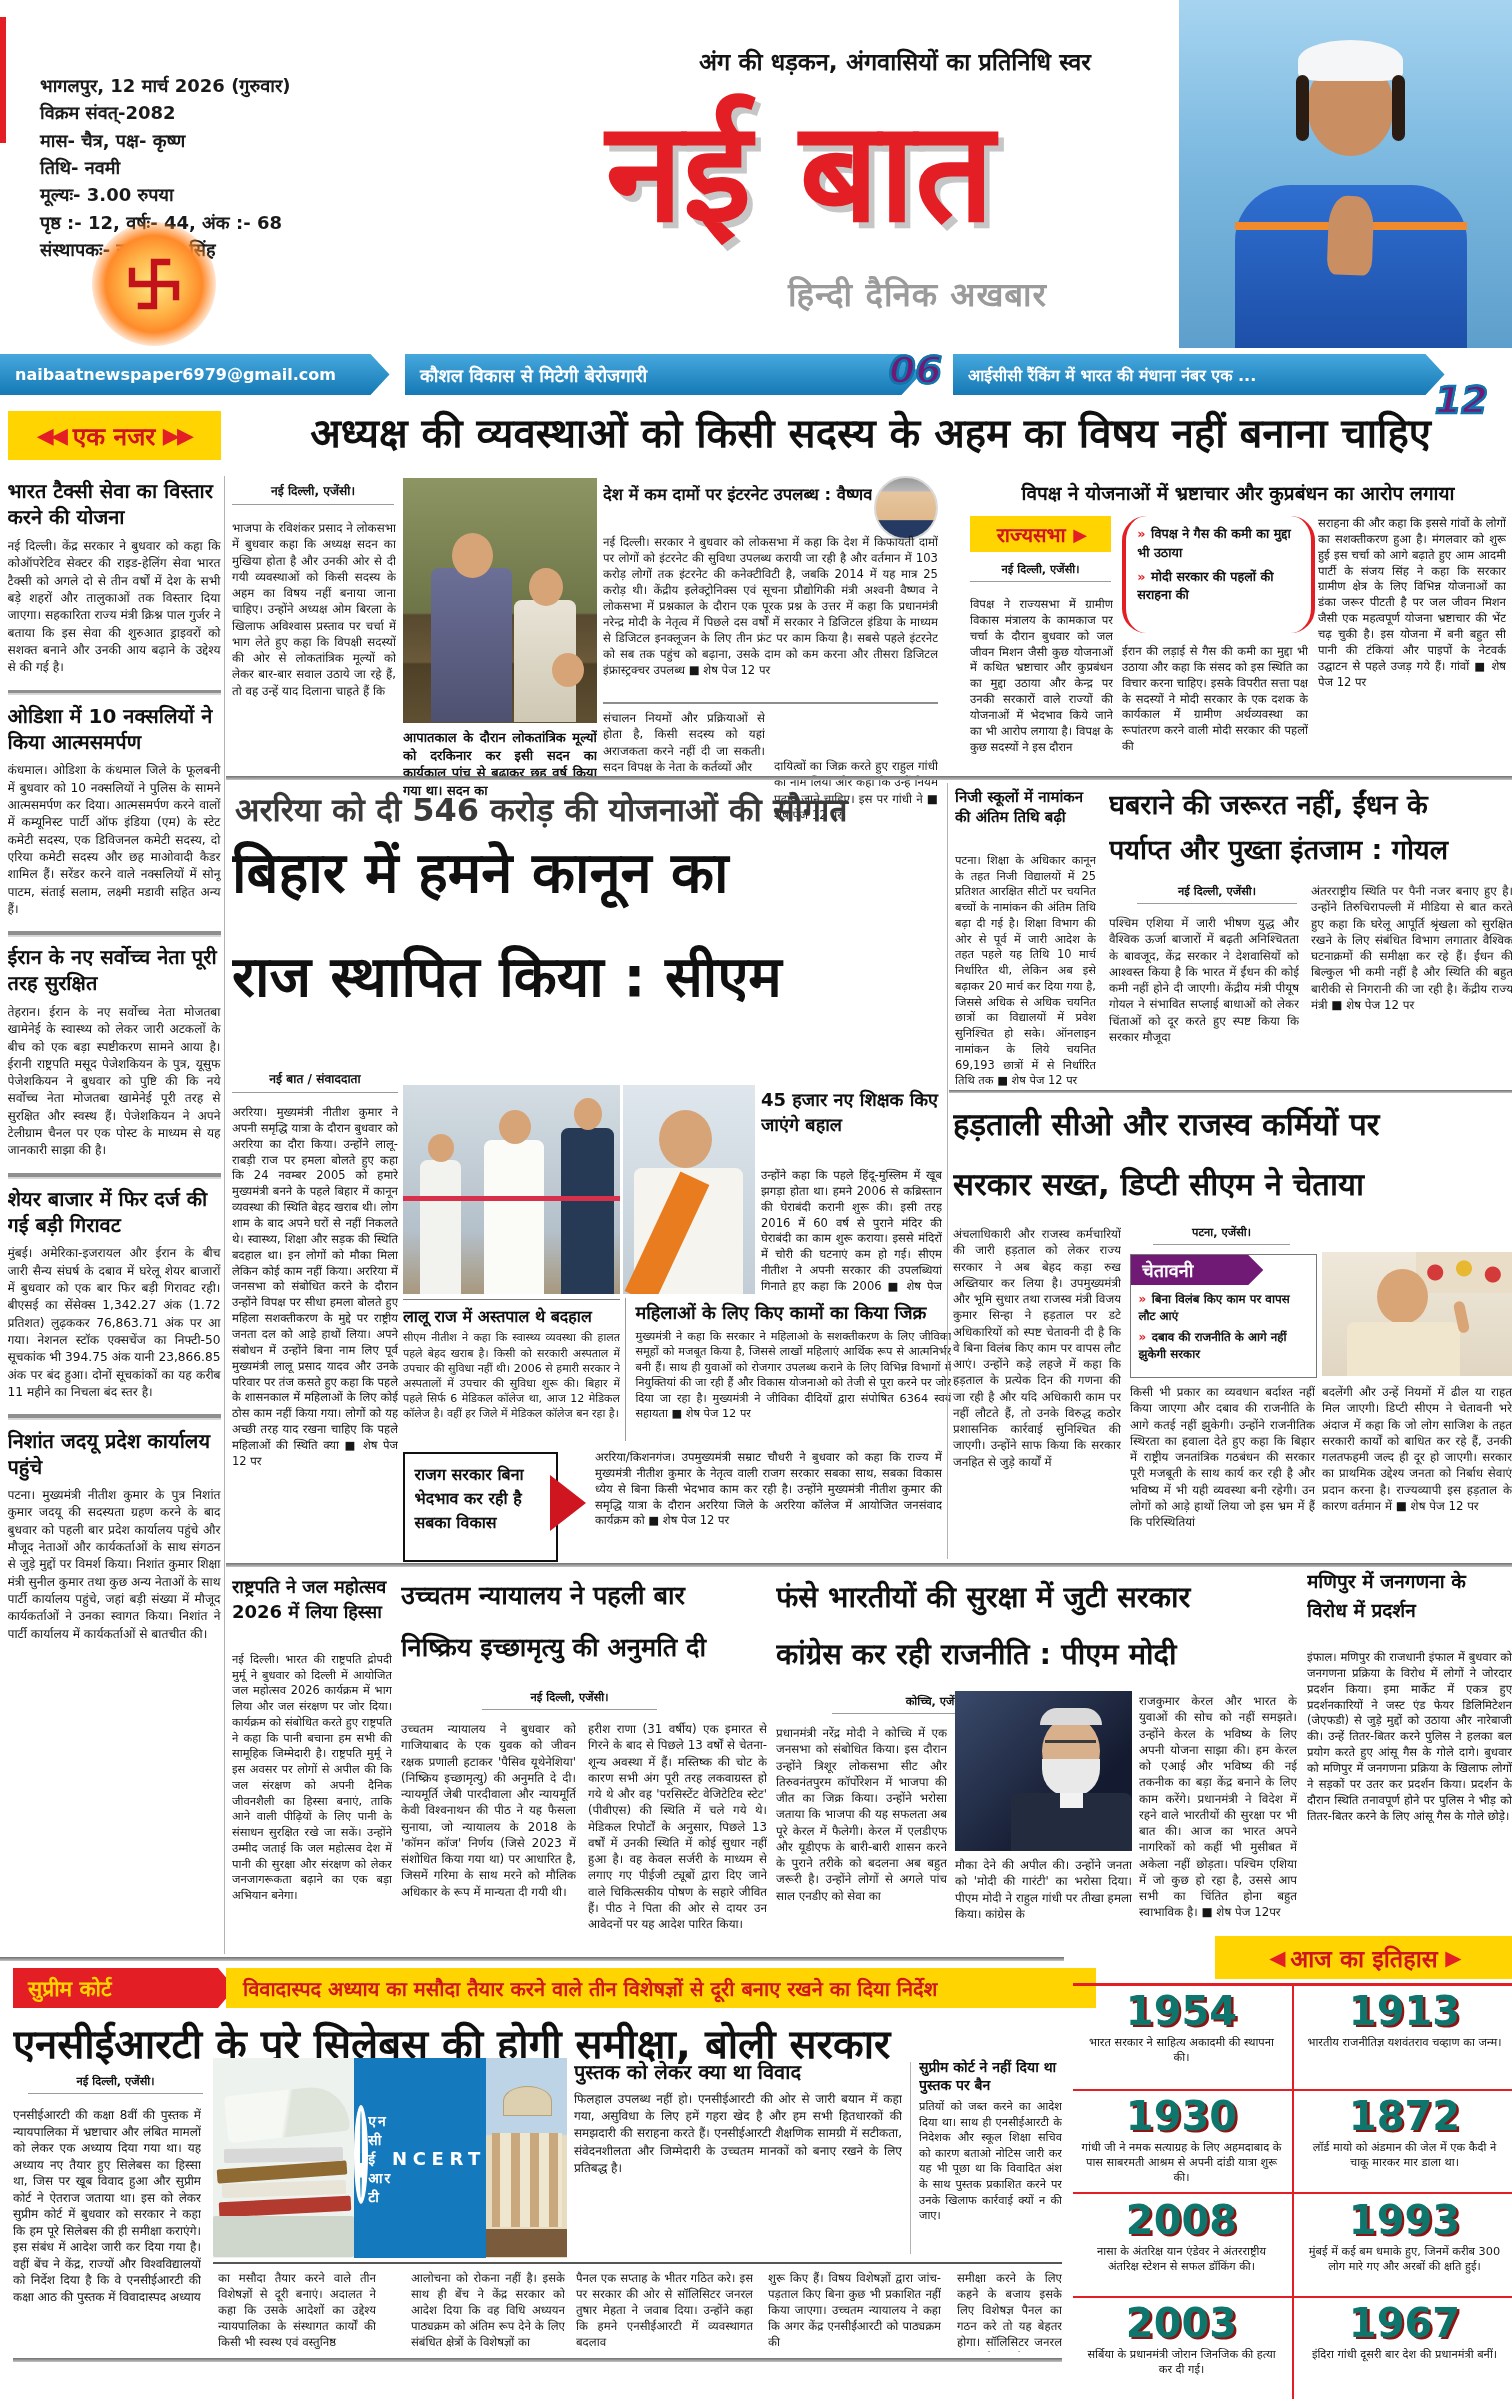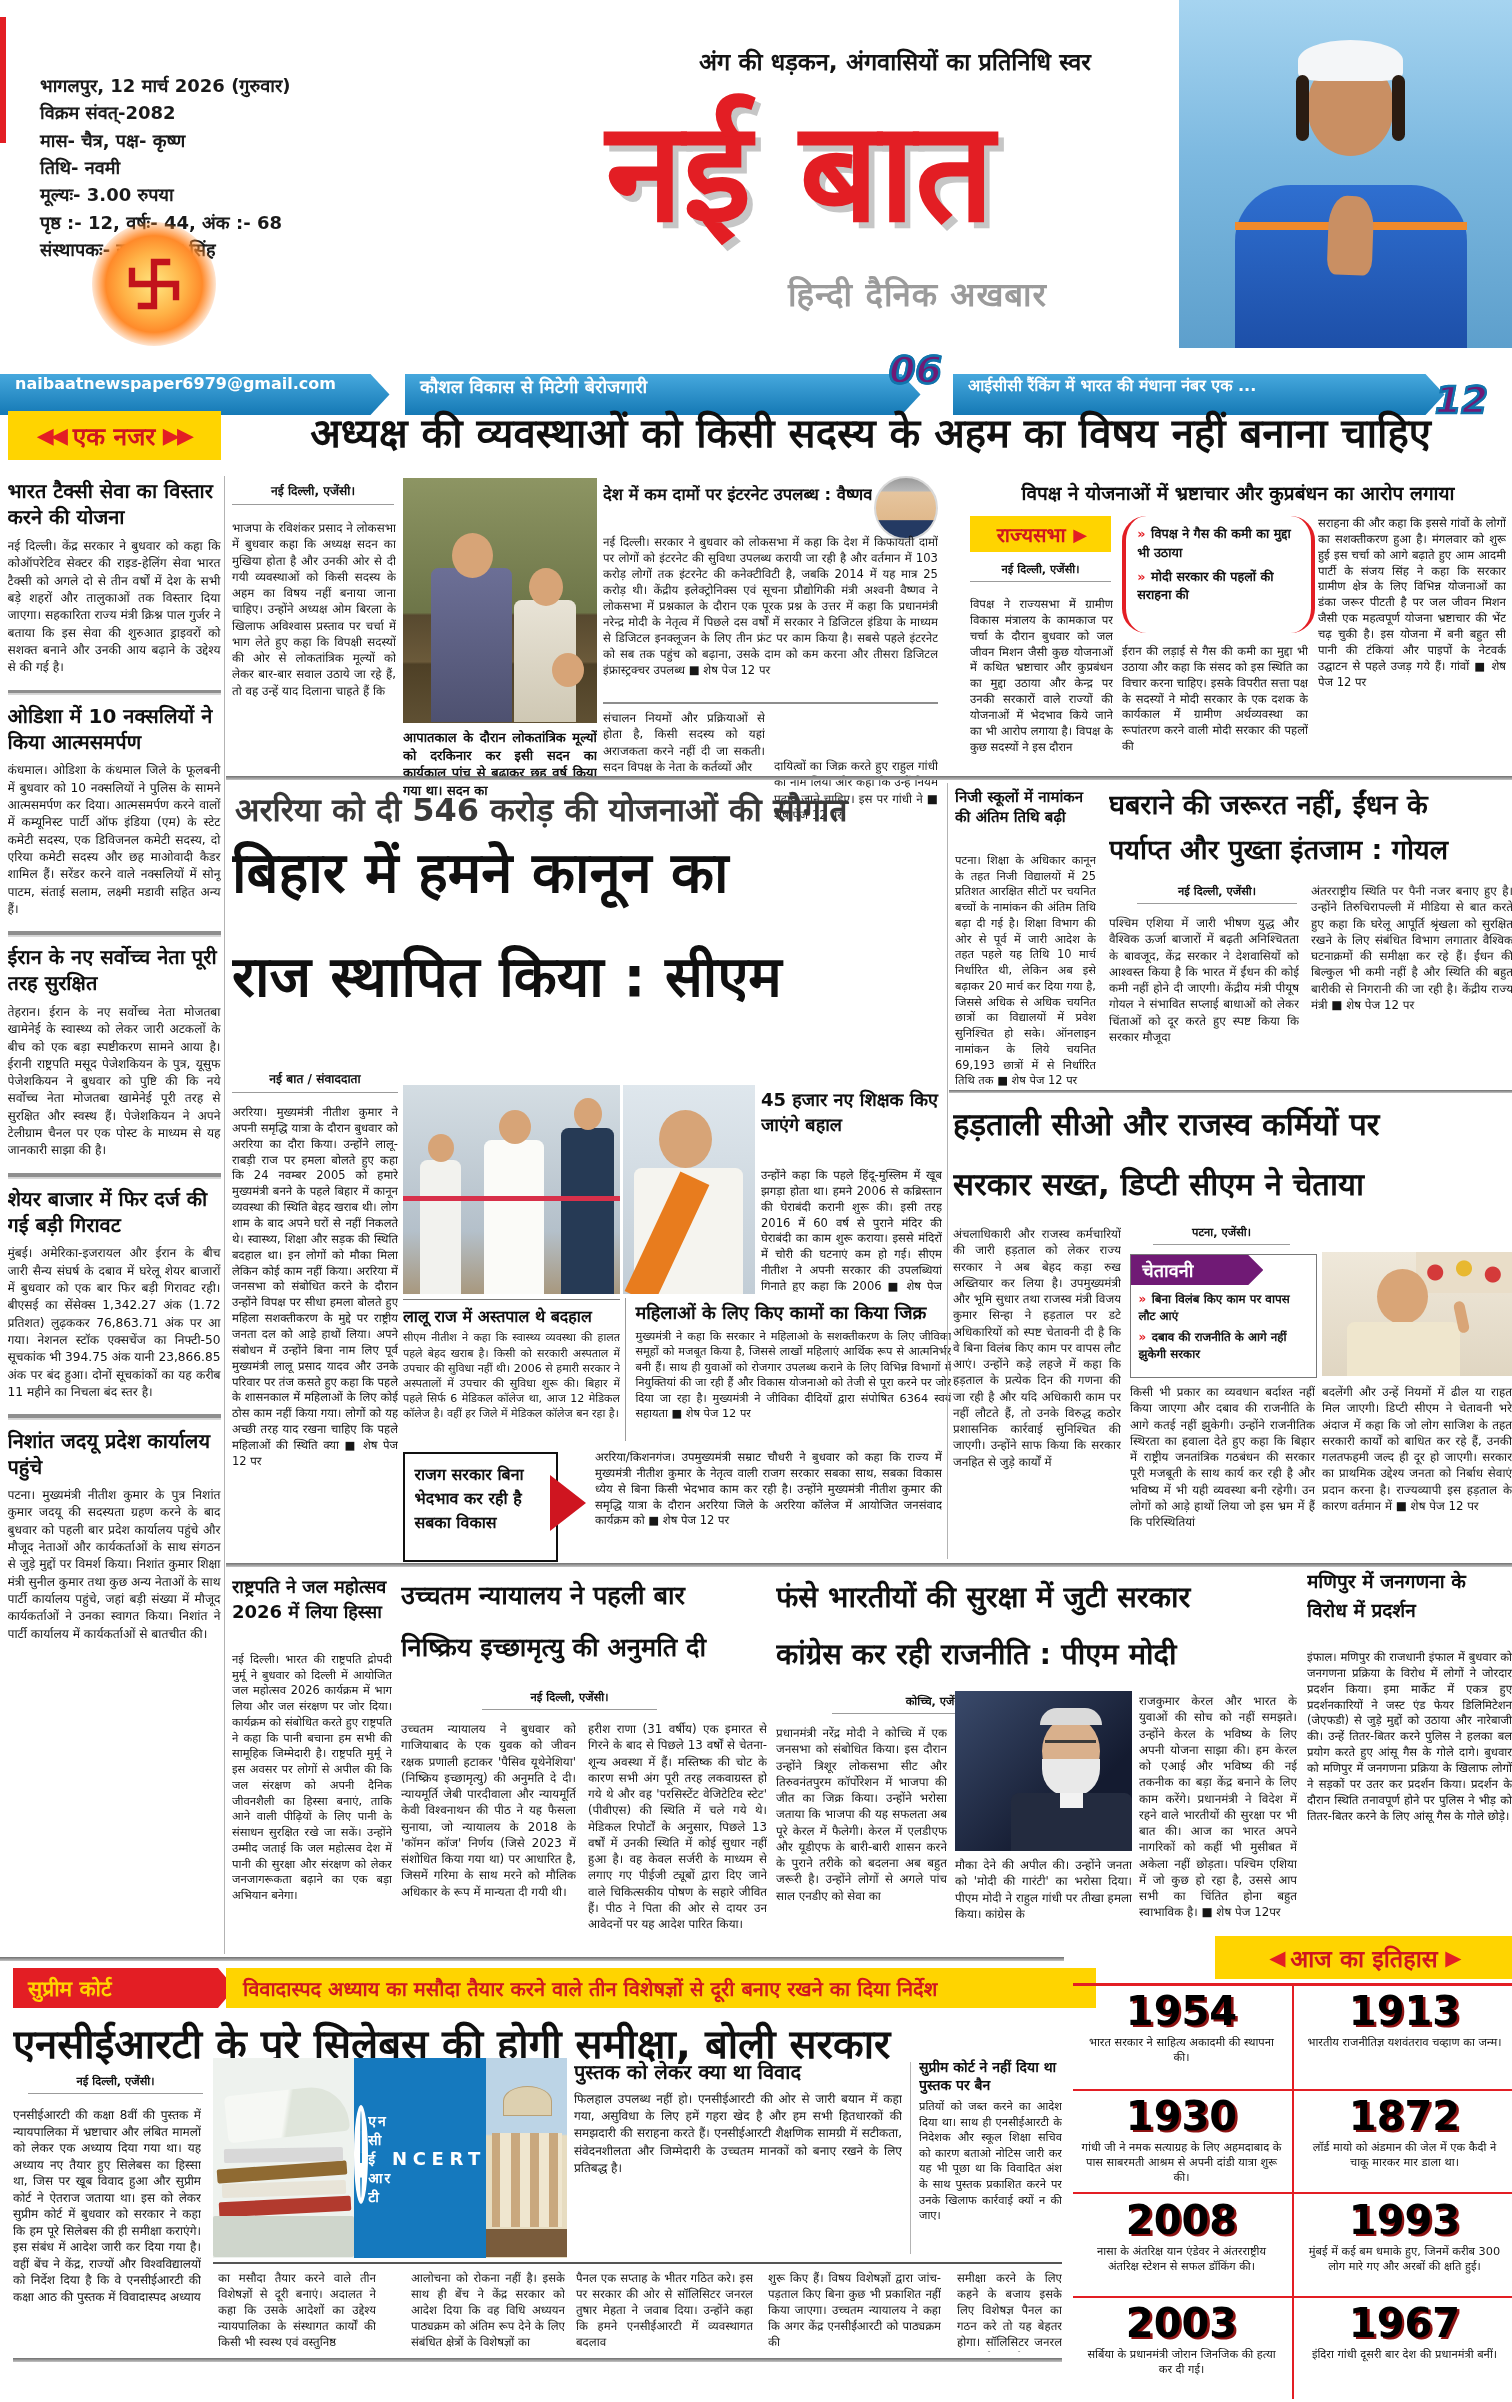--- a/index.html
+++ b/index.html
@@ -18,23 +18,23 @@
   
   .pub-info{font-size:18px;font-weight:bold;line-height:1.52;color:#1a1a1a;}
   .logo-title{font-size:139px;font-weight:bold;color:#e31e24;text-shadow:5.6px 5.6px 0 #c6c6c6;
               display:flex;align-items:center;justify-content:center;}
   .tagline{font-size:23.5px;font-weight:bold;color:#141414;text-align:center;}
   .logo-sub{font-size:33px;font-weight:bold;color:#9b9b9b;text-align:center;letter-spacing:0.9px;}
   .glow{border-radius:50%;background:radial-gradient(circle,#ffe680 0%,#ffb347 35%,#ff8a2a 55%,rgba(255,160,60,0) 75%);
         display:flex;align-items:center;justify-content:center;}
 
   
-  .ribbon{background:linear-gradient(#46a8dd,#1579b5);color:#fff;font-weight:bold;display:flex;
+  .ribbon{background:linear-gradient(#46a8dd,#1579b5);color:#fff;font-weight:bold;display:flex;align-items:center;
           padding:0 24.5px 0 15px;box-shadow:0 3.8px 0 #0d5f93;
-          clip-path:polygon(0 0,calc(100% - 19px) 0,100% 50%,calc(100% - 19px) 100%,0 100%);margin-top:20px;}
+          clip-path:polygon(0 0,calc(100% - 19px) 0,100% 50%,calc(100% - 19px) 100%,0 100%);}
   .pagenum{font-weight:bold;font-style:italic;font-size:38px;color:#701a75;
            -webkit-text-stroke:2.4px #1174ad;text-shadow:0.9px 0.9px 0 #1174ad,-0.9px -0.9px 0 #1174ad,0.9px -0.9px 0 #1174ad,-0.9px 0.9px 0 #1174ad;}
 
   
   .badge-yellow{background:#ffd400;color:#cf1520;font-weight:bold;display:flex;align-items:center;justify-content:center;gap:7.5px;}
   .chev{color:#e31e24;font-size:0.9em;letter-spacing:-2.8px;}
   .badge-red{background:#e31e24;color:#ffd400;font-weight:bold;display:flex;align-items:center;padding-left:15px;
              clip-path:polygon(0 0,calc(100% - 17px) 0,100% 50%,calc(100% - 17px) 100%,0 100%);}
   .warn-badge{background:#701a75;color:#fff;font-weight:bold;font-size:18px;display:flex;align-items:center;padding-left:11.3px;
               clip-path:polygon(0 0,calc(100% - 15px) 0,100% 50%,calc(100% - 15px) 100%,0 100%);}
@@ -78,21 +78,21 @@
                       radial-gradient(circle at 65% 40%,#ffffff 0 12%,transparent 13%),
                       radial-gradient(circle at 45% 68%,#ffffff 0 12%,transparent 13%),#1e86c9;}
   .nc-hi{color:#fff;font-weight:bold;font-size:14px;letter-spacing:1.9px;}
   .nc-en{color:#fff;font-weight:bold;font-size:18px;letter-spacing:5.6px;}
   .court{position:absolute;background:linear-gradient(#bcd4e6 0 38%,#e7dcc0 39%);}
   .court-dome{position:absolute;border-radius:50% 50% 0 0;background:#ddd0b0;border:1.9px solid #b9a177;}
   .court-cols{position:absolute;background:repeating-linear-gradient(90deg,#c9a87e 0 8.5px,#efe6cf 8.5px 19px);}
   .court-base{position:absolute;background:#7a5c3c;}
 
   
-  .hist-year{font-size:40px;font-weight:bold;color:#000000;text-shadow:2.4px 2.4px 0 #8e1313;text-align:center;line-height:1.1;}
+  .hist-year{font-size:40px;font-weight:bold;color:#0f766e;text-shadow:2.4px 2.4px 0 #8e1313;text-align:center;line-height:1.1;}
   .hist-text{font-size:11.3px;line-height:1.35;text-align:center;color:#151515;padding:1.9px 7.5px;}
   .hist-rule{position:absolute;background:#e31e24;}
 </style>
 </head>
 <body>
 
 <div class="page">
 
   <div class="abs" style="left:0;top:0;width:1512px;height:348px;">
     <div class="abs" style="left:0;top:17px;width:5.6px;height:126px;background:#e31e24;"></div>

